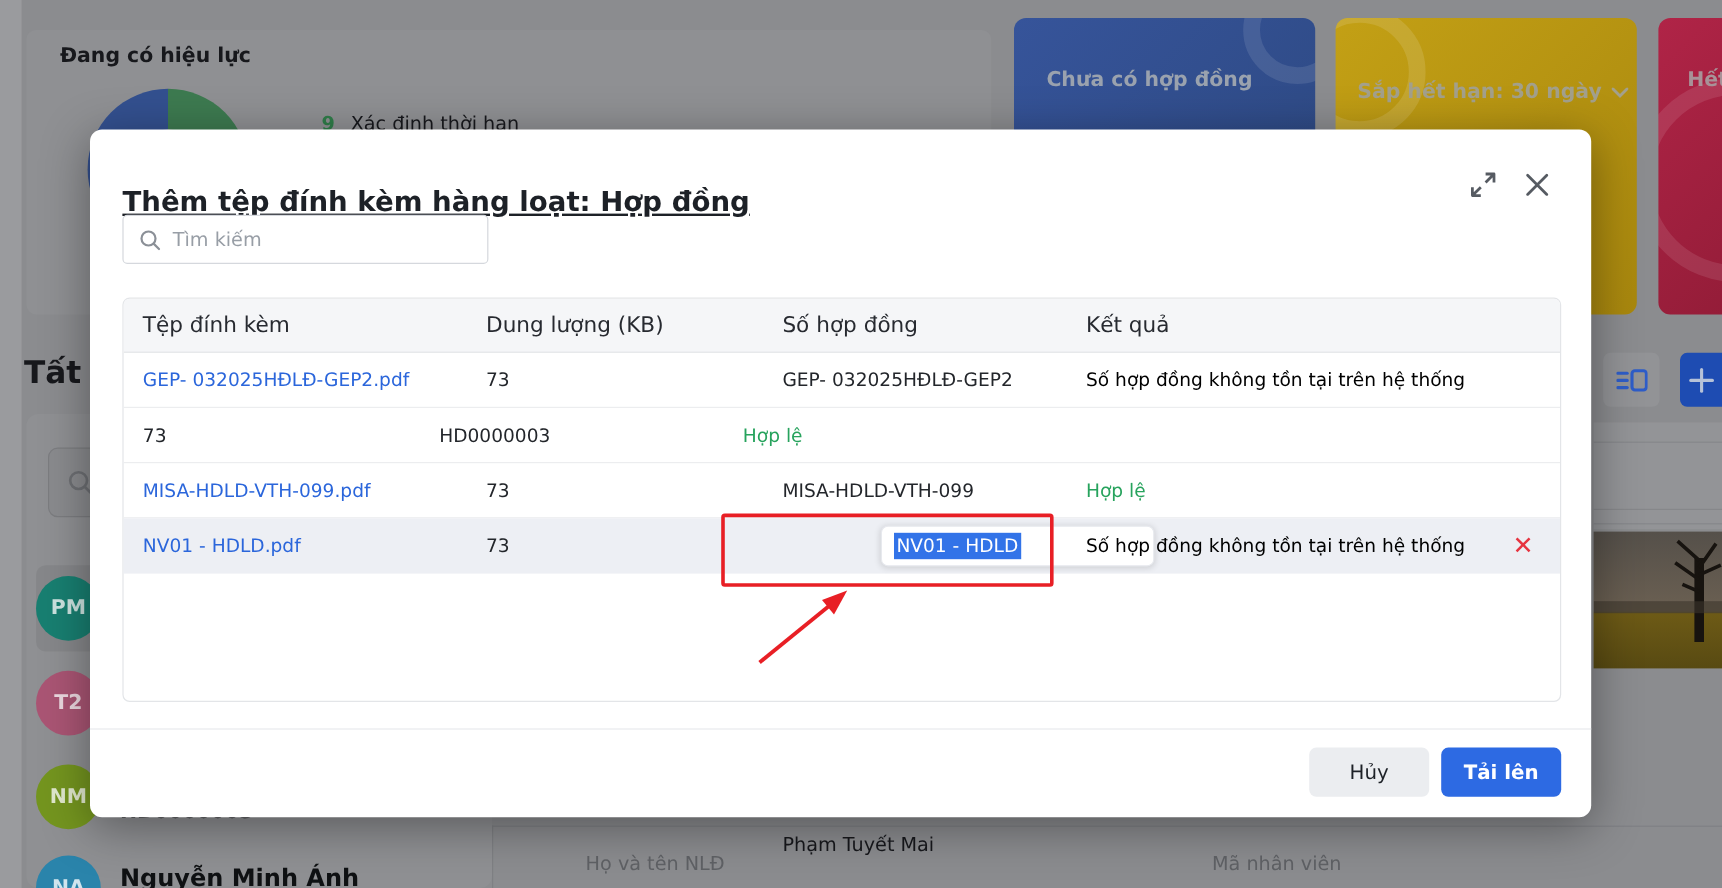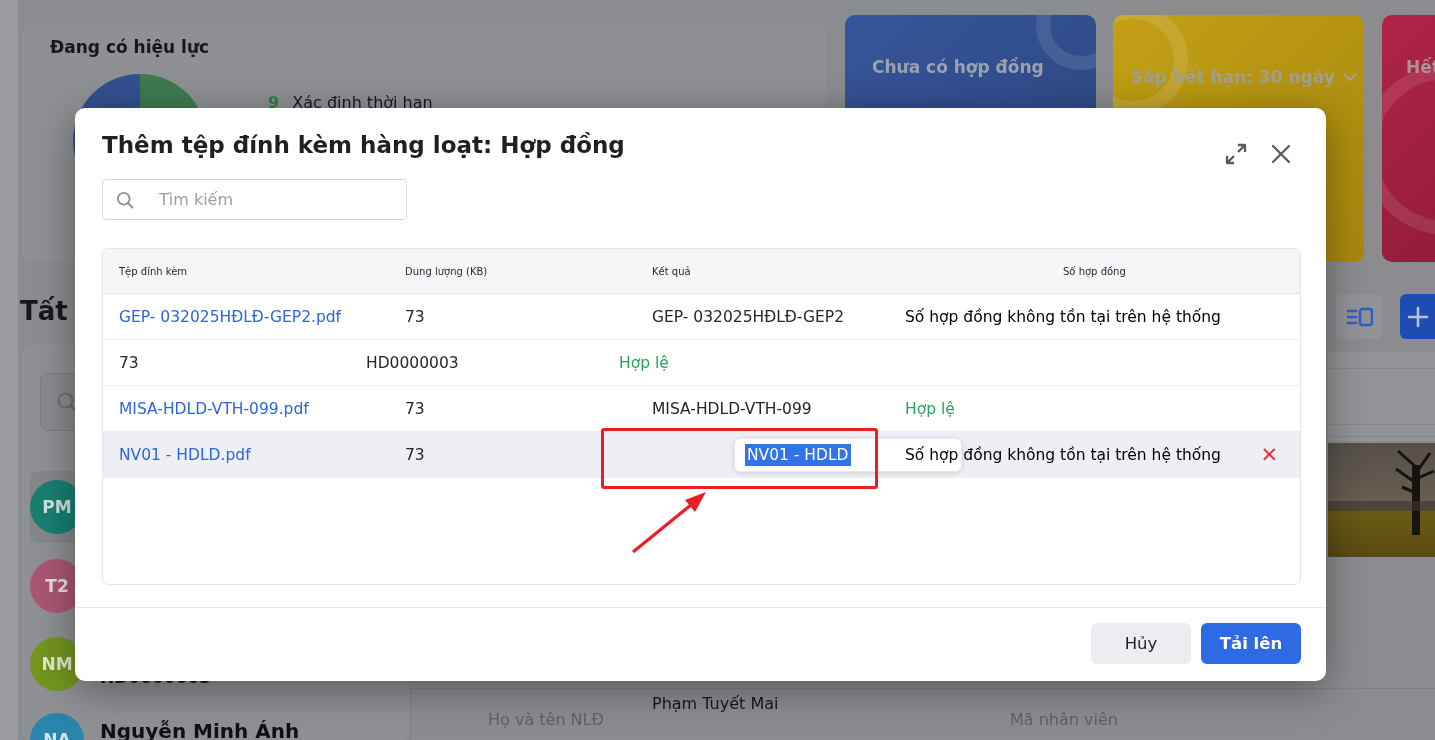--- a/index.html
+++ b/index.html
@@ -17,28 +17,28 @@
   .status-card { border-radius:10px; overflow:hidden; color:#9aa2ae; font-weight:bold; font-size:17px; }
   .ring { position:absolute; border-radius:50%; border:14px solid rgba(255,255,255,.10); }
   .avatar { border-radius:50%; display:flex; align-items:center; justify-content:center;
             color:rgba(255,255,255,.78); font-weight:bold; font-size:17px; }
   .hline { background:#7f8084; height:1px; }
   .vline { background:#7f8084; width:1px; }
 
   
   .modal { background:#ffffff; border-radius:10px; box-shadow:0 8px 40px rgba(0,0,0,.38); z-index:10; }
   .modal-title { font-size:23px; font-weight:bold; color:#1d2127; }
-  .search-box { border:1px solid #d5d8dd; border-radius:4px; background:#fff; display:flex; align-items:center; padding:0 12px; gap:24px; }
+  .search-box { border:1px solid #d5d8dd; border-radius:4px; background:#fff; display:flex; align-items:center; padding:0 12px; gap:9px; }
   .search-ph { color:#989ea6; font-size:16px; }
   .btn-choose { background:#e4edfc; color:#2b66db; border:none; border-radius:4px; font-size:16.5px; font-weight:bold;
                 display:flex; align-items:center; justify-content:center; gap:9px; cursor:pointer; font-family:inherit; }
   .tbl { border:1px solid #e3e5e8; border-radius:6px; background:#fff; overflow:hidden; }
   .tbl-head { background:#f5f6f8; border-bottom:1px solid #e3e5e8; display:flex; align-items:center; height:45px; }
   .tbl-row { display:flex; align-items:center; height:46px; border-bottom:1px solid #ecedef; font-size:15.5px; color:#23262b; position:relative; }
-  .th { font-size:10px; color:#272a30; }
+  .th { font-size:18px; color:#272a30; }
   .c1 { width:286px; padding-left:16px; } .c2 { width:247px; padding-left:16px; }
   .c3 { width:253px; padding-left:16px; } .c4 { flex:1; padding-left:16px; display:flex; align-items:center; }
   .link { color:#2b66db; cursor:pointer; }
   .res-err { color:#000000; } .res-ok { color:#27a35d; }
   .row-active { background:#edeff4; }
   .edit-box { background:#fff; border:1px solid #e7e9ee; border-radius:6px; box-shadow:0 1px 5px rgba(0,0,0,.14);
               height:34px; width:228px; display:flex; align-items:center; padding:0 10px; font-size:15.5px; }
   .sel-text { background:#3273e8; color:#fff; padding:2px 2px; }
   .del-x { margin-left:auto; margin-right:22px; color:#e63440; font-size:21px; font-weight:bold; cursor:pointer; line-height:1; }
   .annot { border:3px solid #e81f25; border-radius:3px; z-index:30; pointer-events:none; }
@@ -137,21 +137,21 @@
        background:linear-gradient(180deg,#55504a 0%,#6b6052 58%,#6d5a16 60%,#584a12 100%);">
     <svg width="107" height="114" viewBox="0 0 107 114" style="position:absolute;left:0;top:0;">
       <rect x="84" y="22" width="8" height="70" fill="#17130f"></rect>
       <path d="M88 24 L70 8 M88 30 L102 10 M88 40 L68 26 M88 36 L106 28 M88 50 L74 44" stroke="#17130f" stroke-width="3" fill="none"></path>
       <rect x="0" y="58" width="107" height="10" fill="#3c362c" opacity="0.6"></rect>
     </svg>
   </div>
 
   <div class="abs modal" style="left:75px;top:108px;width:1251px;height:573px;">
 
-    <div class="abs modal-title" style="left:27px;top:24px;">Thêm tệp đính kèm hàng loạt: Hợp đồng</div>
+    <div class="abs modal-title" style="left:27px;top:48px;text-decoration:underline;">Thêm tệp đính kèm hàng loạt: Hợp đồng</div>
 
     <button class="abs icon-btn" style="left:1148px;top:34px;width:26px;height:26px;">
       <svg width="24" height="24" viewBox="0 0 24 24">
         <path d="M14 3 h7 v7 M21 3 l-7 7 M10 21 H3 v-7 M3 21 l7-7" fill="none" stroke="#565b62" stroke-width="2.3" stroke-linejoin="round"></path>
       </svg>
     </button>
     <button class="abs icon-btn" style="left:1194px;top:35px;width:24px;height:24px;">
       <svg width="22" height="22" viewBox="0 0 22 22">
         <path d="M3 3 L19 19 M19 3 L3 19" stroke="#565b62" stroke-width="2.3" stroke-linecap="round"></path>
       </svg>
@@ -163,22 +163,22 @@
         <line x1="15.6" y1="15.6" x2="21" y2="21" stroke="#8b9097" stroke-width="2.2" stroke-linecap="round"></line>
       </svg>
       <span class="search-ph">Tìm kiếm</span>
     </div>
 
 
     <div class="abs tbl" style="left:27px;top:140px;width:1199px;height:337px;">
       <div class="tbl-head">
         <div class="th c1">Tệp đính kèm</div>
         <div class="th c2">Dung lượng (KB)</div>
+        <div class="th c3">Số hợp đồng</div>
         <div class="th c4">Kết quả</div>
-        <div class="th c3">Số hợp đồng</div>
       </div>
 
       <div class="tbl-row">
         <div class="c1 link">GEP- 032025HĐLĐ-GEP2.pdf</div>
         <div class="c2">73</div>
         <div class="c3">GEP- 032025HĐLĐ-GEP2</div>
         <div class="c4 res-err">Số hợp đồng không tồn tại trên hệ thống</div>
       </div>
 
       <div class="tbl-row">

